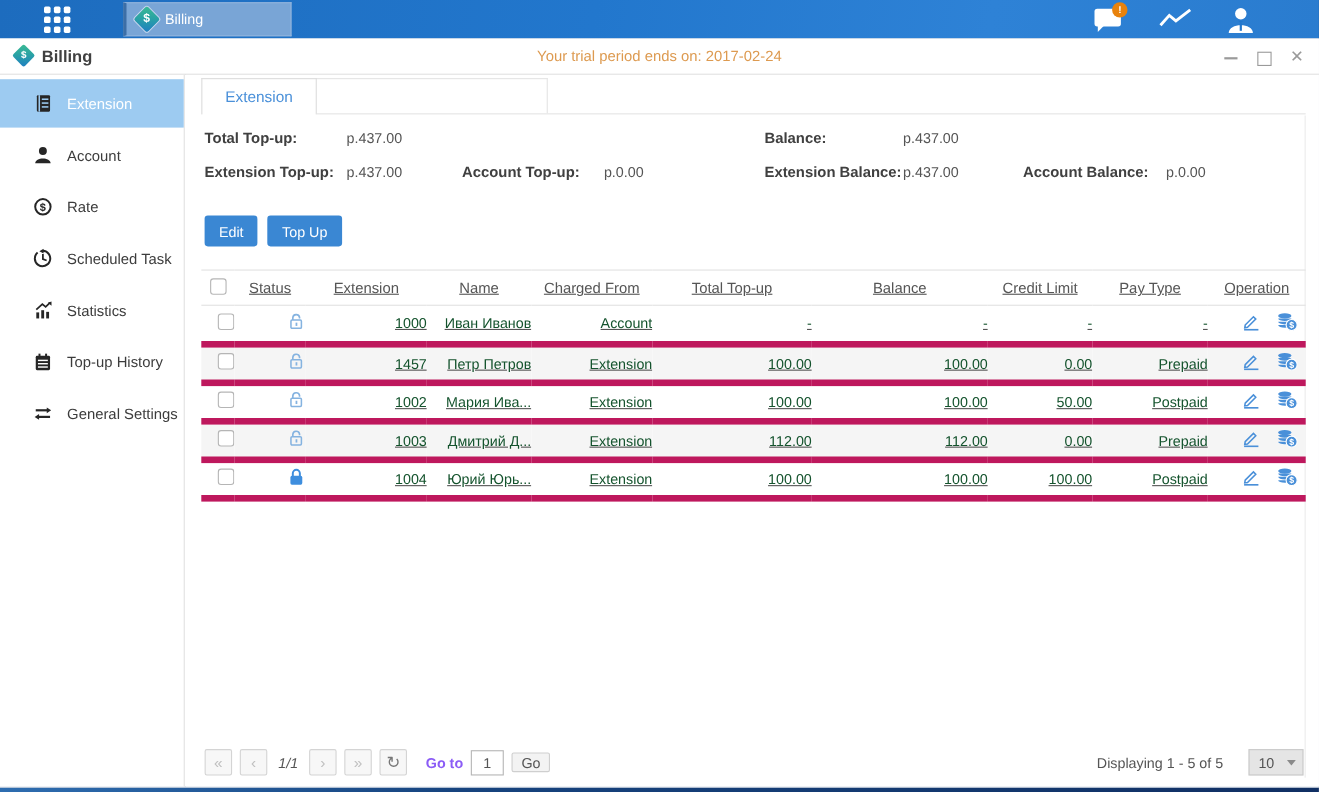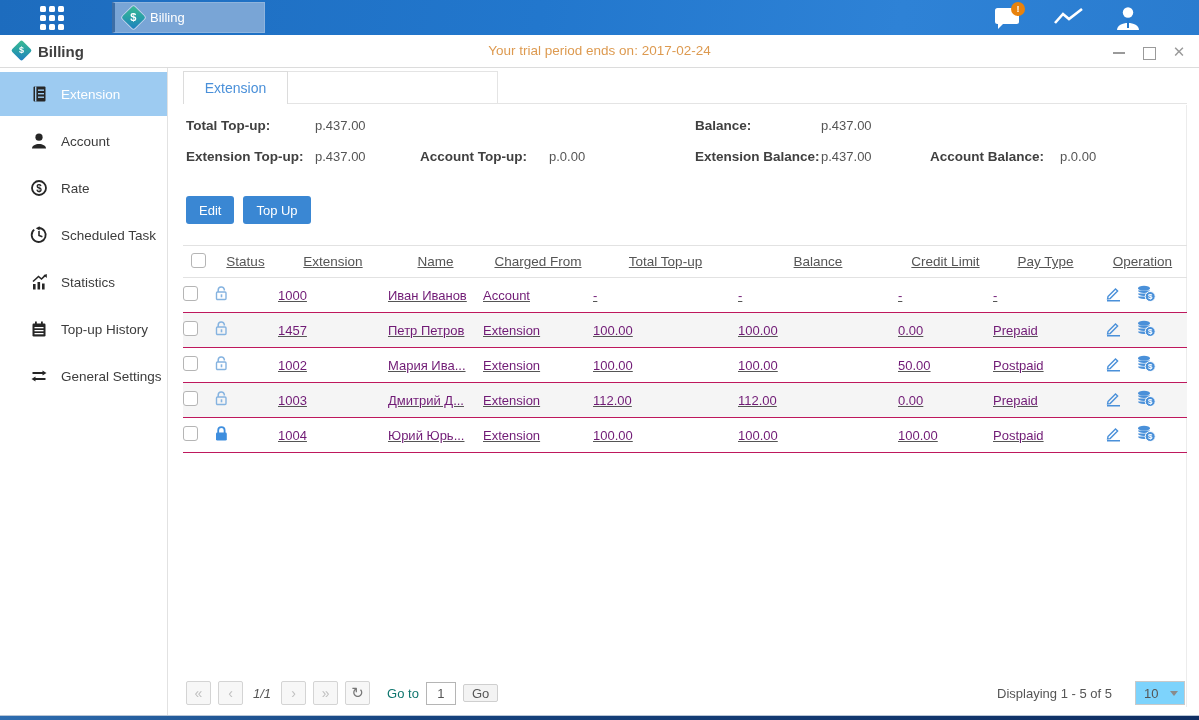--- a/index.html
+++ b/index.html
@@ -75,45 +75,45 @@
   .p-l3{left:512px;} .p-v3{left:638px;} .p-l4{left:747px;} .p-v4{left:877px;}
   
   .btnrow { position:absolute; left:17px; top:128px; display:flex; gap:9px;}
   .btn { height:28px; padding:0 13px; background:#3a87d3; color:#fff; border:none; border-radius:3px;
     font-size:13px; font-family:inherit; cursor:pointer;}
   
   .tablewrap { position:absolute; left:14px; right:12px; top:177px;text-decoration:underline;}
   table { width:100%; border-collapse:collapse; table-layout:fixed;}
   thead td { height:32px; border-top:1px solid #e2e2e2; border-bottom:1px solid #e2e2e2;
     color:#555; font-size:13.5px; text-align:center;}
-  tbody td { height:35px; border-bottom:1px solid #be185d; color:#701a75; text-align:left; font-size:13px;
+  tbody td { height:35px; border-bottom:6px solid #be185d; color:#14532d; text-align:right; font-size:13px;
     overflow:hidden; white-space:nowrap;}
   tbody tr:nth-child(even) { background:#f5f5f5; }
   .cb { width:15px; height:15px; border:1px solid #b5b5b5; border-radius:3px; background:#fff;
     display:inline-block; cursor:pointer;}
   .lock svg { display:none; margin:0 auto;}
   .lock.unlocked .lock-open { display:inline-block;}
   .lock.locked .lock-closed { display:inline-block;}
   .opcell span { display:inline-block; margin:0 7px; cursor:pointer; vertical-align:middle;}
   
   .pager { position:absolute; left:14px; right:12px; bottom:8px; height:26px;}
   .pager-left { position:absolute; left:3px; top:0; display:flex; align-items:center; gap:7px;}
   .pbtn { width:25px; height:24px; background:#f7f7f7; border:1px solid #d4d4d4; border-radius:2px;
     color:#9a9a9a; font-size:14px; display:flex; align-items:center; justify-content:center; cursor:pointer;}
   .pbtn.dis { color:#c0c0c0;}
   .pbtn.refresh { color:#777; font-size:15px;}
   .pageno { color:#555; margin:0 3px;font-style:italic;}
-  .goto-label { color:#0f766e; margin-left:10px;}
+  .goto-label { color:#8b5cf6; margin-left:10px;font-weight:bold;}
   .goto-input { width:30px; height:23px; border:1px solid #b5b5b5; text-align:center; font-size:13px;
     font-family:inherit; color:#555;}
   .gobtn { height:18px; padding:0 8px; background:#f3f3f3; border:1px solid #cfcfcf; border-radius:2px;
     color:#555; font-size:13px; font-family:inherit; cursor:pointer;}
   .pager-right { position:absolute; right:2px; top:0; display:flex; align-items:center; gap:23px;}
   .displaying { color:#555;}
-  .psize { width:50px; height:24px; border:1px solid #c9c9c9; background:#7dd3fc; position:relative;
+  .psize { width:50px; height:24px; border:1px solid #c9c9c9; background:#e5e5e5; position:relative;
     display:flex; align-items:center; padding-left:8px; color:#555; cursor:pointer;}
   .psize .arrow { position:absolute; right:6px; top:9px; width:0; height:0;
     border-left:4.5px solid transparent; border-right:4.5px solid transparent; border-top:5.5px solid #8a8a8a;}
 </style>
 </head>
 <body>
 
 <div class="taskbar">
   <div class="grid-icon">
     <i></i>

